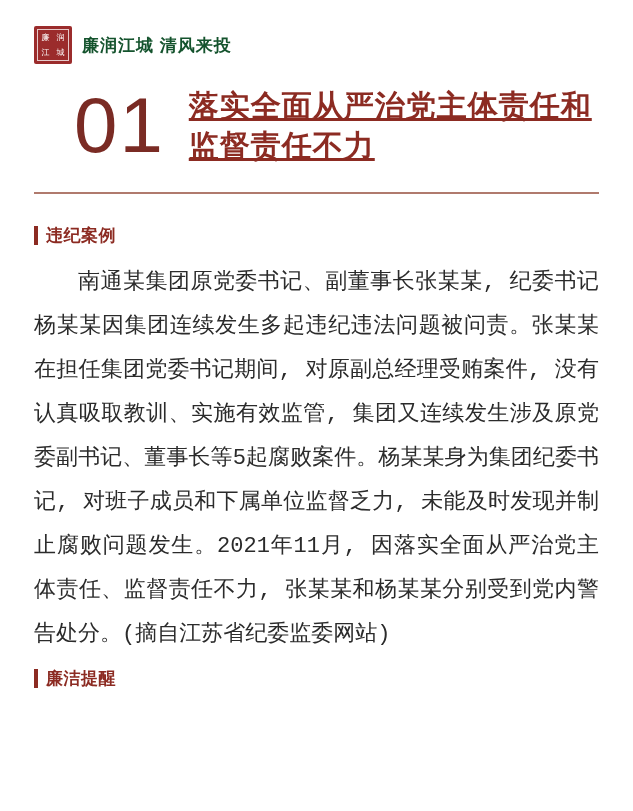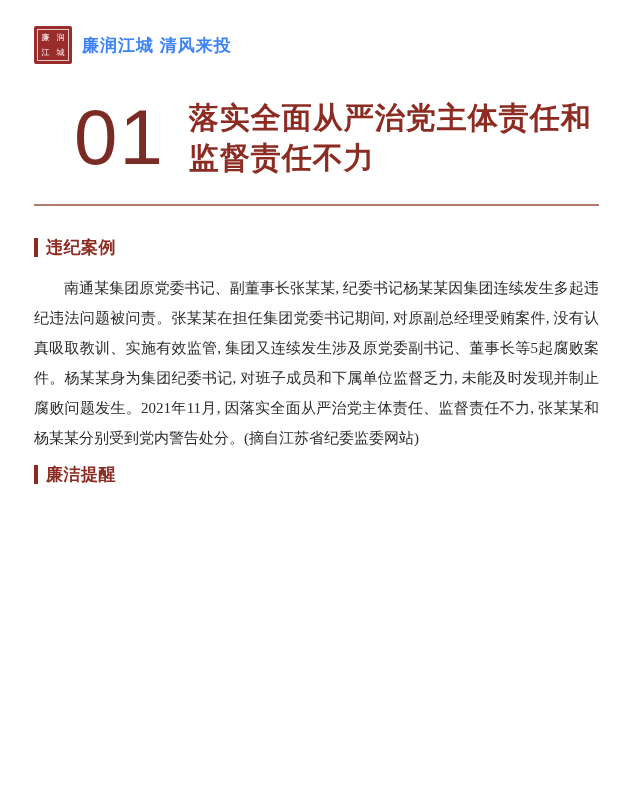--- a/index.html
+++ b/index.html
@@ -57,49 +57,50 @@
   }
   .seal-glyphs span {
     display: flex;
     align-items: center;
     justify-content: center;
   }
   .brand-title {
     font-family: "Liberation Sans", "DejaVu Sans", sans-serif;
     font-size: 17px;
     font-weight: bold;
-    color: #3b82f6;
+    color: #14532d;
     letter-spacing: 1px;
     text-align: right;
   }
 
   
   .hero {
     display: flex;
     align-items: center;
-    margin-top: 34px;
+    margin-top: 22px;
     padding-left: 40px;
   }
   .hero-num {
     font-family: "Liberation Sans", "DejaVu Sans", sans-serif;
     font-size: 78px;
     line-height: 0.92;
     font-weight: 300;
     color: #7a2b24;
     letter-spacing: 2px;
     margin-right: 24px;
     white-space: nowrap;
   }
   .hero-title {
     font-family: "Liberation Sans", "DejaVu Sans", sans-serif;
     font-size: 30px;
     font-weight: bold;
     line-height: 1.33;
     color: #8c2b22;
     letter-spacing: 1px;
+    text-decoration: underline;
   }
   .hero-rule {
     margin: 26px 0 0 0;
     height: 2px;
     background: #b07a6d;
     width: 100%;
   }
 
   
   .section {
@@ -119,26 +120,26 @@
   .section-title {
     font-family: Liberation Sans, sans-serif;
     font-size: 17px;
     font-weight: bold;
     color: #8c2b22;
     letter-spacing: 0.5px;
     text-align: center;
   }
   .para {
     margin-top: 14px;
-    font-size: 15px;
+    font-size: 22px;
     line-height: 2.0;
     text-align: justify;
     text-indent: 2em;
     color: #2b2b2b;
-    font-family: Liberation Serif, serif;
+    font-family: Liberation Mono, monospace;
   }
   .section + .section {
     margin-top: 10px;
   }
 </style>
 </head>
 <body>
 
 <div class="page">
 

